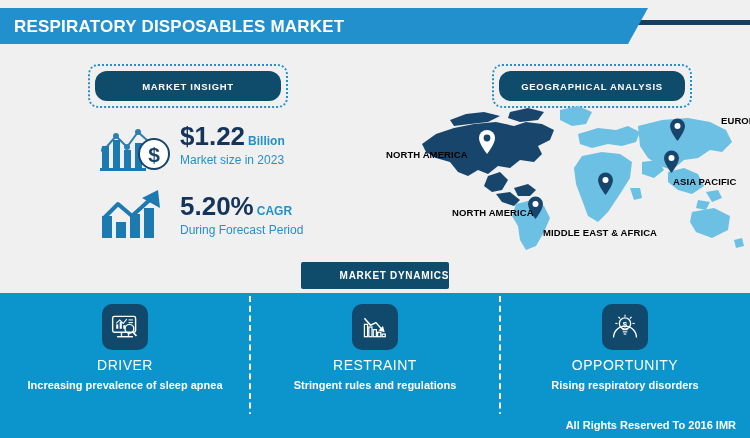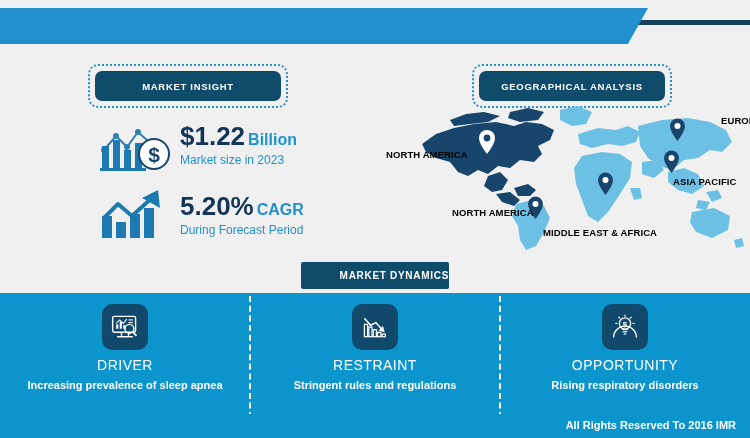--- a/index.html
+++ b/index.html
@@ -38,50 +38,50 @@
   
   .pill-outer{
     position:absolute;
     border:2px dotted #2390ce;
     border-radius:10px;
     padding:5px;
     background:transparent;
   }
   .pill{
     background:#0f4c6b;
-    border-radius:7px;
+    border-radius:12px;
     color:#ffffff;
     font-size:9.5px;font-weight:bold;letter-spacing:0.7px;
     display:flex;align-items:center;justify-content:center;
     width:100%;height:100%;
   }
   .pill-plain{
     position:absolute;
     background:#0f4c6b;
     border-radius:2px;
     color:#ffffff;
     font-size:10px;font-weight:bold;letter-spacing:0.7px;
     display:flex;align-items:center;justify-content:flex-end;
   }
 
   #insight-pill-outer{left:88px;top:64px;width:186px;height:30px;}
-  #geo-pill-outer{left:472px;top:64px;width:186px;height:30px;}
+  #geo-pill-outer{left:492px;top:64px;width:186px;height:30px;}
   #dynamics-pill{left:301px;top:262px;width:148px;height:27px;}
 
   
   .stat-row{position:absolute;display:flex;align-items:center;}
   #stat1{left:96px;top:116px;}
   #stat2{left:96px;top:186px;}
   .stat-icon{width:80px;height:58px;flex:0 0 80px;}
   .stat-text{margin-left:4px;}
   .stat-value{
     color:#14345a;font-size:26px;font-weight:bold;line-height:1.05;
     white-space:nowrap;
   }
-  .stat-unit{color:#2390ce;font-size:16px;font-weight:bold;margin-left:3px;}
+  .stat-unit{color:#2390ce;font-size:12px;font-weight:bold;margin-left:3px;}
   .stat-sub{
     color:#2390ce;font-size:12px;margin-top:2px;white-space:nowrap;
   }
 
   
   #map-area{position:absolute;left:392px;top:100px;width:358px;height:152px;}
   #map-area svg{display:block;}
   .map-label{
     position:absolute;color:#000000;font-size:9.5px;font-weight:bold;
     white-space:nowrap;letter-spacing:0.1px;
@@ -132,20 +132,21 @@
   }
 </style>
 </head>
 <body>
 
 <div id="page">
 
   <div class="header-wrap">
     <div class="header-line"></div>
     <div class="header-banner"></div>
+    <div class="header-title">RESPIRATORY DISPOSABLES MARKET</div>
   </div>
 
   <div class="pill-outer" id="insight-pill-outer">
     <div class="pill">MARKET INSIGHT</div>
   </div>
 
   <div class="stat-row" id="stat1">
     <div class="stat-icon">
       <svg viewBox="0 0 80 58" width="80" height="58" aria-hidden="true">
         <polyline points="8,34 20,20 31,31 42,16 53,26" fill="none" stroke="#2e7fb0" stroke-width="2"></polyline>

